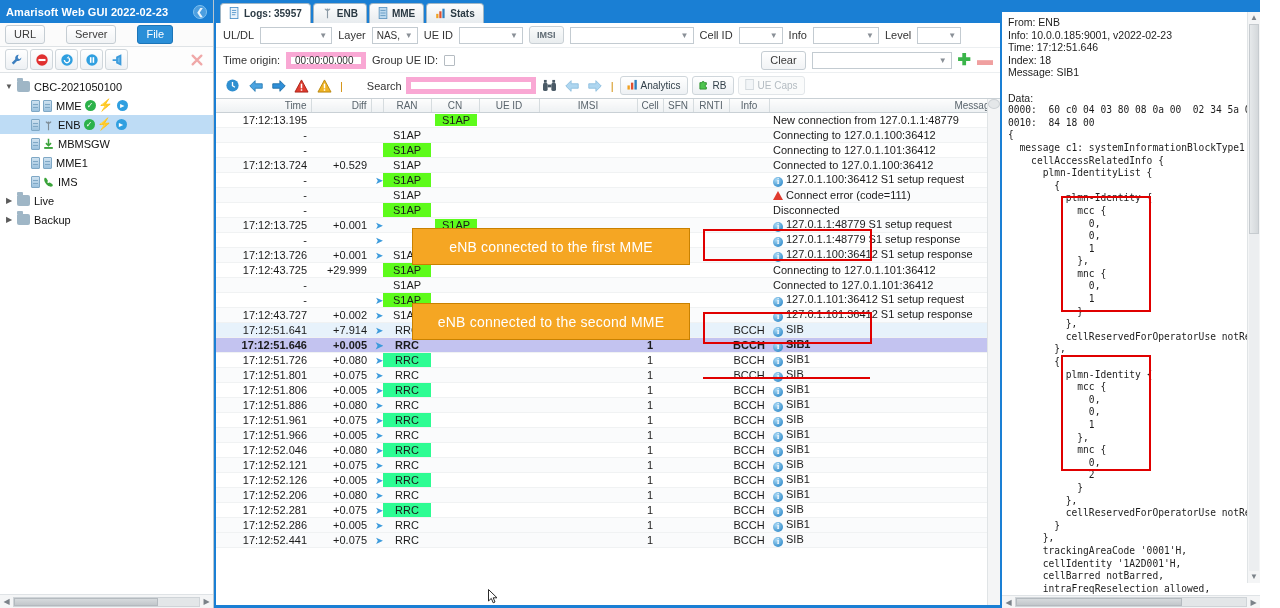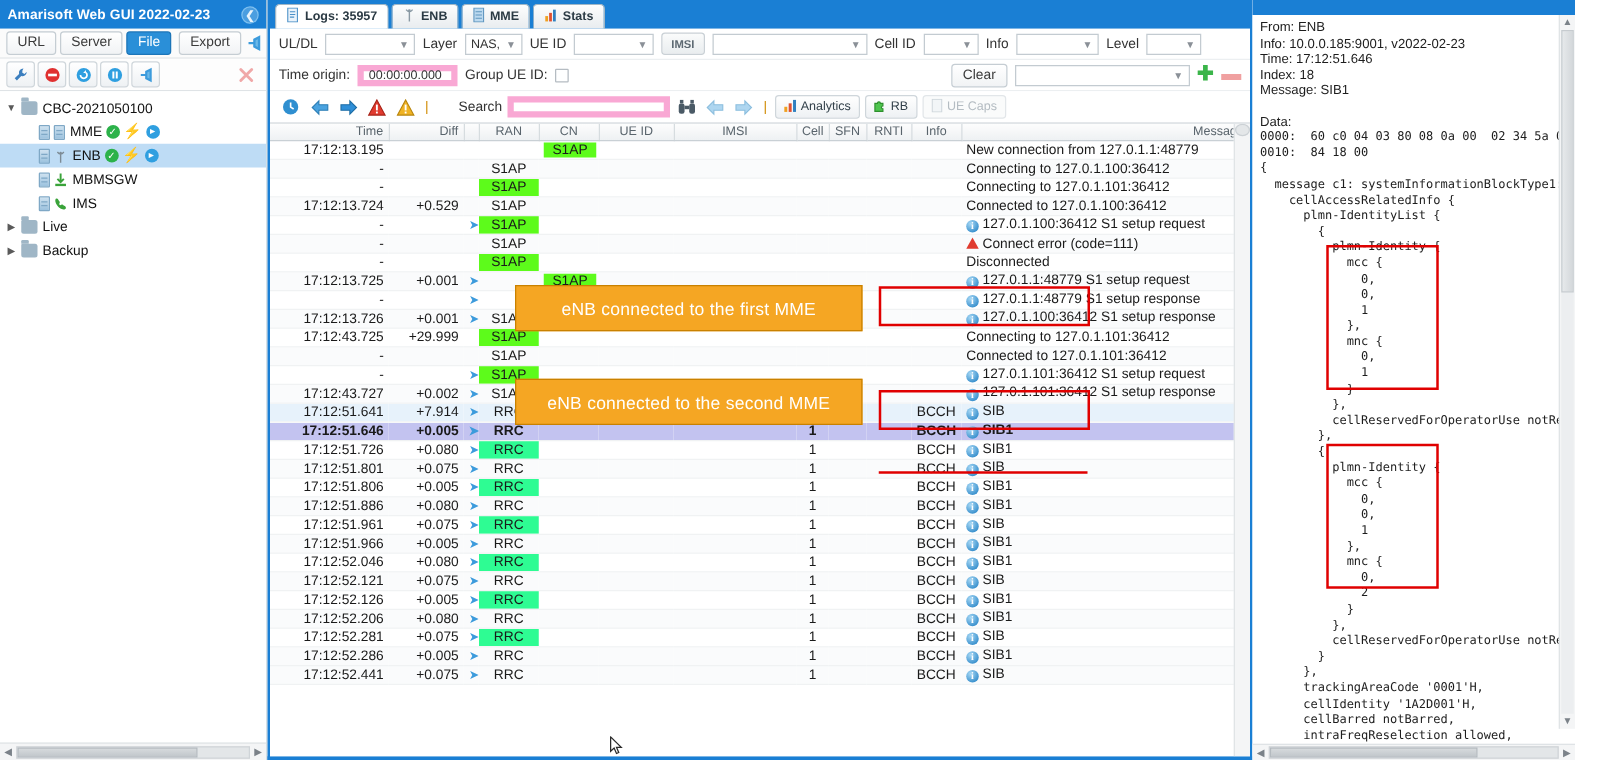--- a/index.html
+++ b/index.html
@@ -16,21 +16,21 @@
 
   
   #left { width: 214px; height: 608px; background: #fff; display: flex; flex-direction: column;
           border-right: 1px solid #b8c6d0; }
   #left-title { height: 23px; background: #1a7fd4; color: #fff; display: flex; align-items: center;
                 padding: 0 6px; font-weight: bold; font-size: 11px; letter-spacing: .1px; }
   #left-title .spacer { flex: 1; }
   .collapse-btn { width: 14px; height: 14px; border-radius: 50%; background: #4b9ee0;
                   border: 1px solid #7fc0ef; color: #e9f4fc; font-size: 9px; line-height: 12px;
                   text-align: center; }
-  #left-tools1 { height: 24px; display: flex; align-items: flex-end; gap: 3px; padding: 2px 5px;
+  #left-tools1 { height: 24px; display: flex; align-items: flex-end; gap: 21px; padding: 2px 5px;
                  background: #fbfbfb; border-bottom: 1px solid #dfe3e6; }
   .btn { border: 1px solid #c5cdd3; background: linear-gradient(#ffffff,#f1f3f5);
          border-radius: 3px; padding: 2px 8px; font-size: 11px; color: #3a3a3a; line-height: 13px;
          white-space: nowrap; }
   .btn.active { background: #2a8fd8; border-color: #1c75b8; color: #fff; font-weight: normal; }
   #left-tools1 .spacer { flex: 1; }
   .icon-btn { width: 22px; height: 20px; display: inline-flex; align-items: center; justify-content: center; }
   #left-tools2 { height: 26px; display: flex; align-items: center; gap: 2px; padding: 2px 5px;
                  background: #fdfdfd; border-bottom: 1px solid #dfe3e6; }
   #left-tools2 .spacer { flex: 1; }
@@ -273,20 +273,30 @@
           <span style="display:inline-flex">
             <span class="srvicon"></span>
           </span>
           <span style="display:inline-flex;align-items:center">
             <svg width="11" height="12" viewBox="0 0 12 14">
               <path d="M6 1v7M3 6l3 3 3-3" stroke="#3aa33a" stroke-width="1.8" fill="none"></path>
               <rect x="1" y="10.5" width="10" height="2.2" fill="#3aa33a"></rect>
             </svg>
           </span>
           <span class="tlabel">MBMSGW</span>
+        </div>
+        <div class="tnode" style="padding-left: 18px;">
+          <span class="tw"></span>
+          <span style="display:inline-flex">
+            <span class="srvicon"></span>
+          </span>
+          <span style="display:inline-flex;align-items:center">
+            <span class="srvicon"></span>
+          </span>
+          <span class="tlabel">MME1</span>
         </div>
         <div class="tnode" style="padding-left: 18px; text-align: center;">
           <span class="tw"></span>
           <span style="display:inline-flex">
             <span class="srvicon"></span>
           </span>
           <span style="display:inline-flex;align-items:center">
             <svg width="11" height="12" viewBox="0 0 12 14">
               <path d="M2 2c2 0 2 2 3 3s-1 2 0 3 2-1 3 0 3 1 3 3c0 1-2 2-4 1C4 11 1 7 1 4c0-2 1-2 1-2z" fill="#3aa33a"></path>
             </svg>

